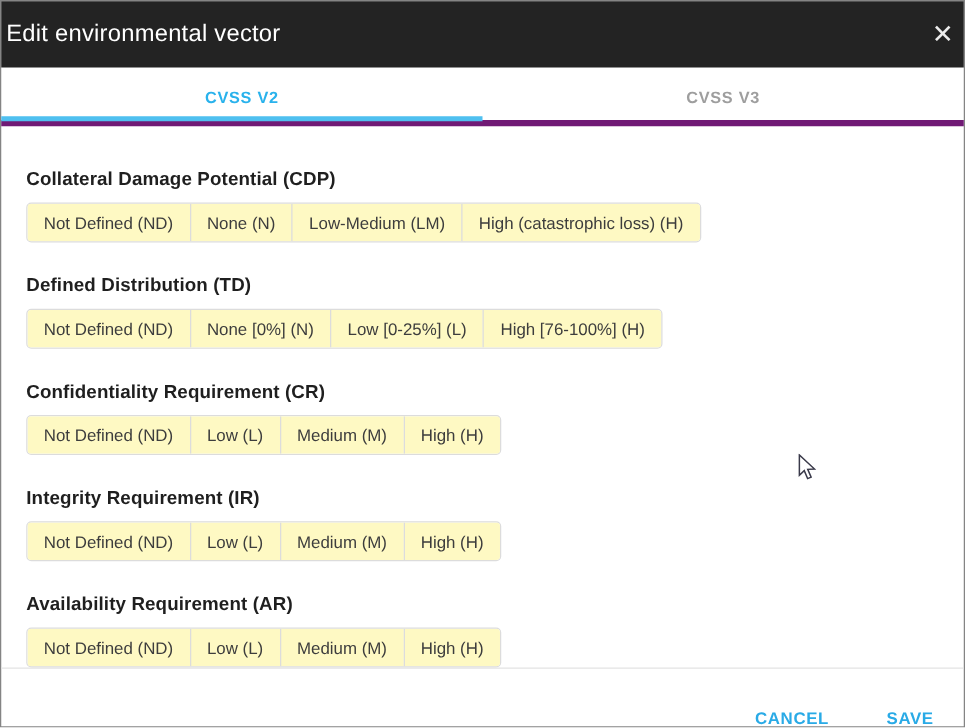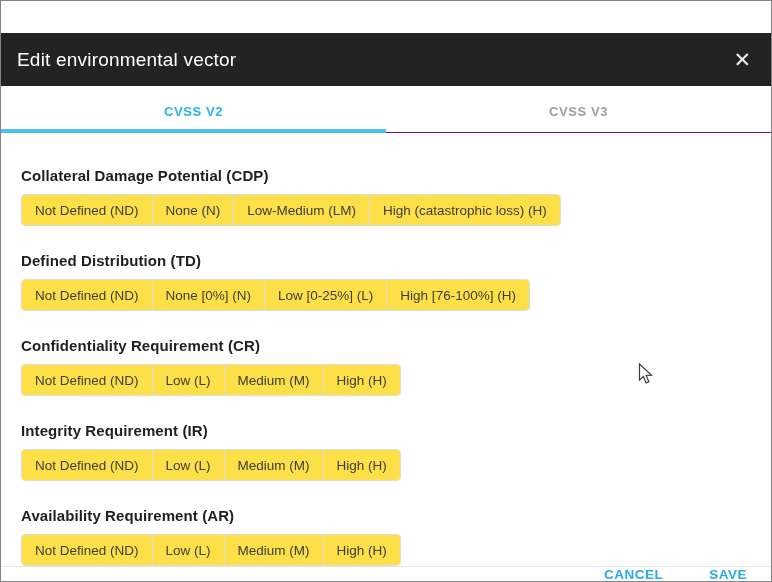--- a/index.html
+++ b/index.html
@@ -18,22 +18,21 @@
     display: flex;
     flex-direction: column;
   }
   
   .header {
     height: 53px;
     flex: 0 0 53px;
     background: #232323;
     display: flex;
     align-items: center;
-    padding: 0 16px;
-    margin-top: 32px;
+    padding: 0 4px;
   }
   .header .title {
     color: #ffffff;
     font-size: 19px;
     font-weight: 400;
     letter-spacing: 0.2px;
     flex: 1;
   }
   .close-btn {
     background: none;
@@ -43,21 +42,21 @@
     line-height: 1;
     cursor: pointer;
     padding: 2px 4px;
     font-family: "Liberation Sans", sans-serif;
   }
   
   .tab-bar {
     height: 47px;
     flex: 0 0 47px;
     display: flex;
-    border-bottom: 1px solid #701a75;
+    border-bottom: 5px solid #701a75;
   }
   .tab {
     flex: 1 1 50%;
     background: none;
     border: none;
     font-family: "Liberation Sans", sans-serif;
     font-size: 13px;
     font-weight: bold;
     letter-spacing: 0.6px;
     color: #9e9e9e;
@@ -88,38 +87,38 @@
     margin-bottom: 10px;
   }
   .option-group {
     display: inline-flex;
     border: 1px solid #dcdcdc;
     border-radius: 4px;
     overflow: hidden;
     background: #ffffff;
   }
   .opt {
-    background: #fde047;
+    background: #fef9c3;
     border: none;
     border-left: 1px solid #dcdcdc;
     height: 30px;
     padding: 0 13px;
     font-family: "Liberation Sans", sans-serif;
     font-size: 13.5px;
     color: #3d3d3d;
     cursor: pointer;
     white-space: nowrap;
   }
   .opt:first-child { border-left: none; }
   
   .footer {
     flex: 0 0 48px;
     border-top: 1px solid #e3e3e3;
     display: flex;
-    align-items: flex-start;
+    align-items: flex-end;
     justify-content: flex-end;
     gap: 46px;
     padding: 0 24px;
   }
   .text-btn {
     background: none;
     border: none;
     font-family: "Liberation Sans", sans-serif;
     font-size: 13.5px;
     font-weight: bold;

